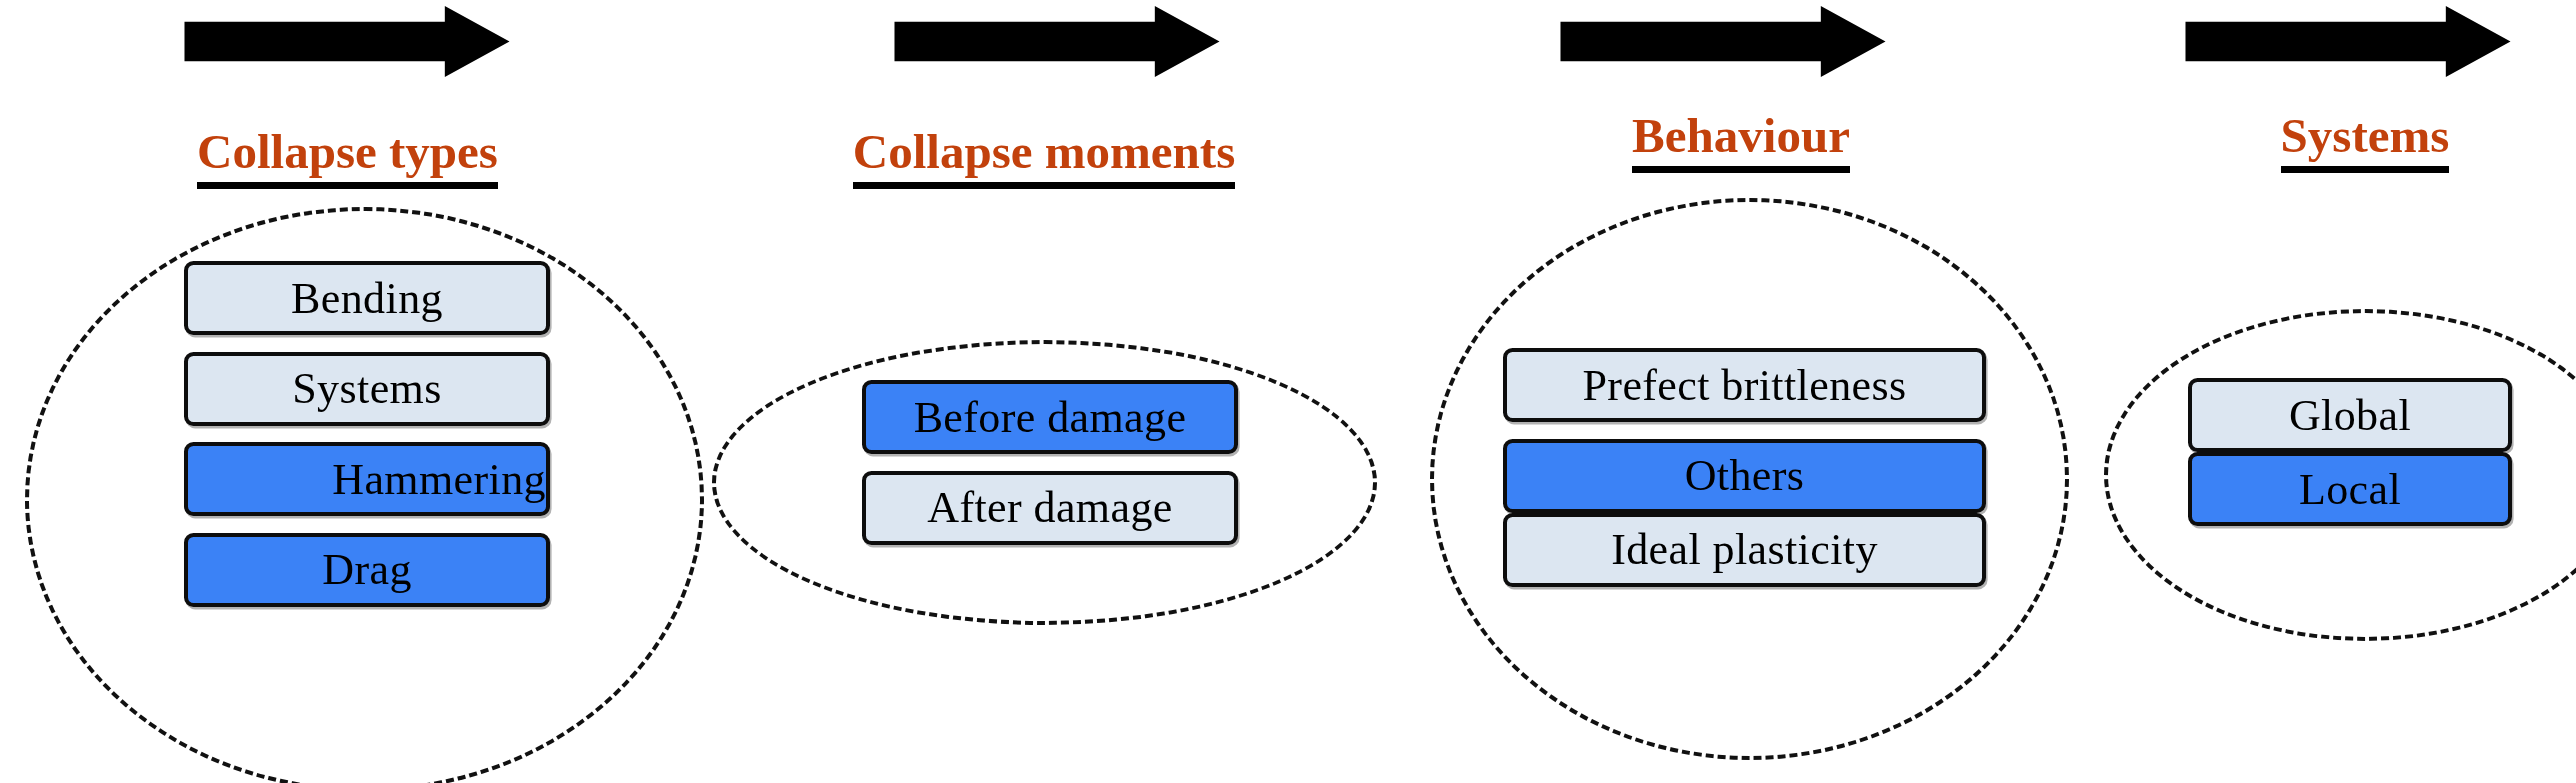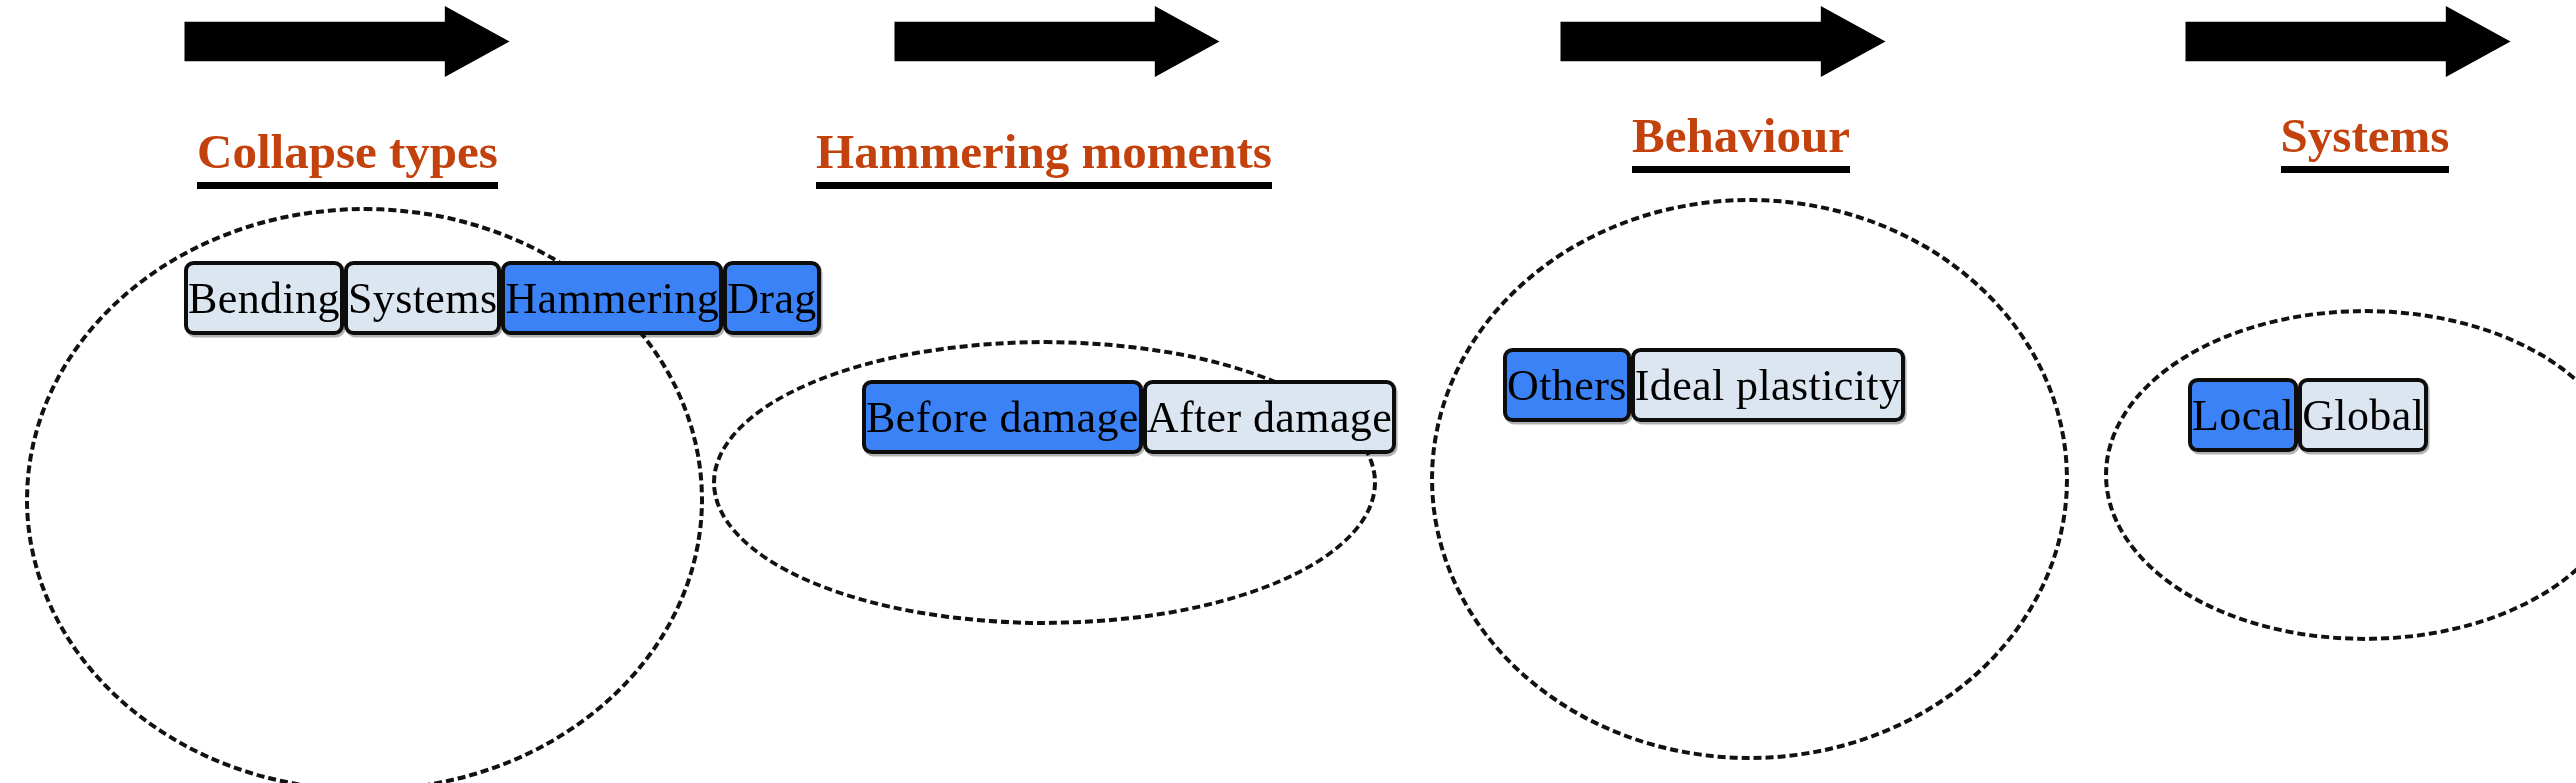--- a/index.html
+++ b/index.html
@@ -19,21 +19,21 @@
            font-weight:bold;color:#c2410c;line-height:1.0;}
   .heading .htxt{display:inline-block;
                  border-bottom:7.1px solid #000;padding-bottom:6.3px;}
 
   
   .ellipse{position:absolute;border-radius:50%;
            border:4px dashed #111;background:transparent;
            box-sizing:border-box;}
 
   
-  .stack{position:absolute;display:flex;}
+  .stack{position:absolute;display:flex;flex-direction:column;}
   .node{box-sizing:border-box;display:flex;align-items:center;
         justify-content:center;white-space:nowrap;
         border:4px solid #0d0d0d;border-radius:9.5px;
         background:#3b82f6;color:#000;
         font-family:"Liberation Serif","DejaVu Serif",serif;
         font-weight:400;letter-spacing:0.4px;
         box-shadow:1.6px 2.4px 0 rgba(0,0,0,0.30);}
   .node.filled{background:#dce6f1;}
 </style>
 </head>
@@ -88,58 +88,61 @@
     </div>
     <div class="node" style="height:74px;font-size:44px;margin-bottom:16.6px;justify-content:flex-end;">
       <span>Hammering</span>
     </div>
     <div class="node" style="height:74px;font-size:44px;margin-bottom:16.6px;text-align:right;">
       <span>Drag</span>
     </div>
   </div>
 
   <div class="heading" style="left:767px;top:127px;width:554px;font-size:49px;">
-    <span class="htxt">Hammering moments</span>
+    <span class="htxt">Collapse moments</span>
   </div>
 
   <div class="ellipse" style="left:712px;top:340px;width:665px;height:285px;"></div>
 
   <div class="stack" style="left:862px;top:380px;width:376px;">
     <div class="node" style="height:74px;font-size:44px;margin-bottom:16.6px;">
       <span>Before damage</span>
     </div>
     <div class="node filled" style="height:74px;font-size:44px;">
       <span>After damage</span>
     </div>
   </div>
 
   <div class="heading" style="left:1551px;top:111px;width:380px;font-size:49px;">
     <span class="htxt">Behaviour</span>
   </div>
 
   <div class="ellipse" style="left:1430px;top:198px;width:639px;height:562px;"></div>
 
   <div class="stack" style="left:1503px;top:348px;width:483px;">
+    <div class="node filled" style="height:74px;font-size:44px;margin-bottom:16.6px;">
+      <span>Prefect brittleness</span>
+    </div>
     <div class="node" style="height:74px;font-size:44px;">
       <span>Others</span>
     </div>
     <div class="node filled" style="height:74px;font-size:44px;margin-bottom:16.6px;">
       <span>Ideal plasticity</span>
     </div>
   </div>
 
   <div class="heading" style="left:2207px;top:111px;width:316px;font-size:49px;">
     <span class="htxt">Systems</span>
   </div>
 
   <div class="ellipse" style="left:2104px;top:309px;width:522px;height:332px;"></div>
 
   <div class="stack" style="left:2188px;top:378px;width:324px;">
+    <div class="node filled" style="height:74px;font-size:44px;">
+      <span>Global</span>
+    </div>
     <div class="node" style="height:74px;font-size:44px;margin-bottom:16.6px;">
       <span>Local</span>
-    </div>
-    <div class="node filled" style="height:74px;font-size:44px;">
-      <span>Global</span>
     </div>
   </div>
 
 </div>
 
 
 </body></html>

